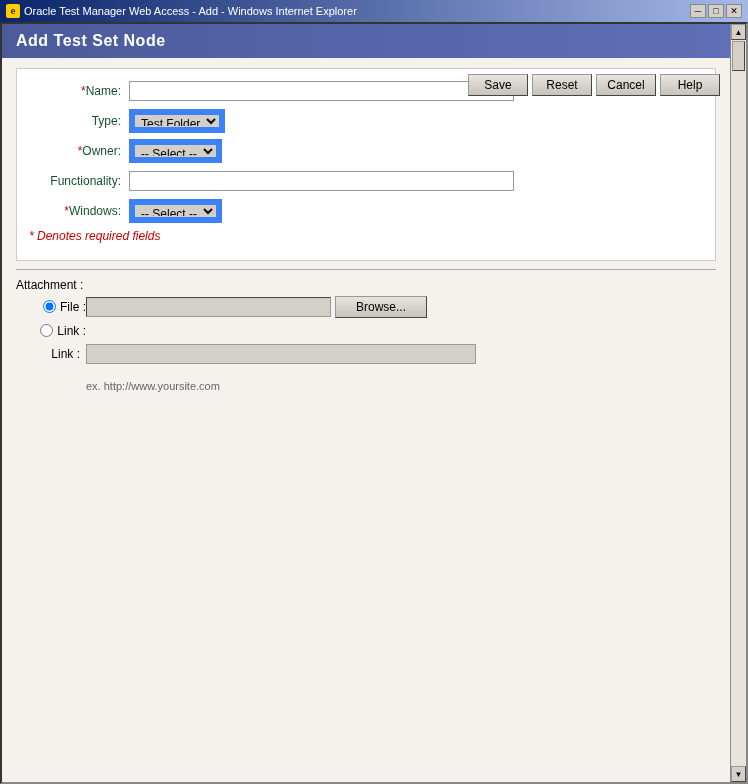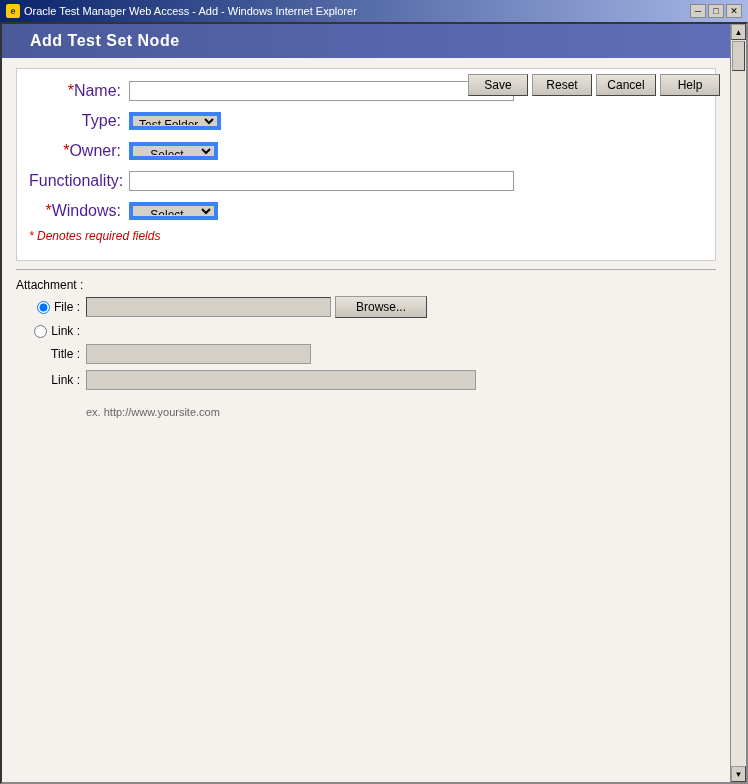--- a/index.html
+++ b/index.html
@@ -102,21 +102,21 @@
       border: 1px outset #999;
       margin: 1px;
     }
 
     
     .page-heading {
       background: linear-gradient(to right, #4a5a9a, #6070b8);
       color: white;
       font-size: 16px;
       font-weight: bold;
-      padding: 8px 28px;
+      padding: 8px 14px;
       letter-spacing: 0.5px;
     }
 
     
     .content-area {
       padding: 10px 14px;
       background: #f5f2ee;
       flex: 1;
       overflow-y: auto;
       margin-right: 16px;
@@ -134,44 +134,44 @@
       display: flex;
       align-items: center;
       margin-bottom: 6px;
       min-height: 24px;
     }
 
     .form-label {
       width: 100px;
       text-align: right;
       padding-right: 8px;
-      font-size: 16px;
-      color: #4c1d95;
+      font-size: 12px;
+      color: #14532d;
       flex-shrink: 0;
     }
     .form-label.required::before {
       content: '*';
       color: #cc0000;
     }
 
     .form-input {
       height: 20px;
       border: 1px solid #999;
       background: white;
       font-size: 12px;
       padding: 1px 3px;
     }
 
     .name-input {
       width: 385px;
     }
 
     .select-input {
-      height: 18px;
-      border: 4px solid #3b82f6;
+      height: 24px;
+      border: 6px solid #3b82f6;
       background: #d4d0c8;
       font-size: 12px;
       padding: 1px 2px;
     }
 
     .functionality-input {
       width: 385px;
     }
 
     .description-textarea {
@@ -235,23 +235,23 @@
     }
 
     .attachment-row {
       display: flex;
       align-items: center;
       margin-bottom: 6px;
     }
     .radio-label {
       width: 70px;
       text-align: right;
-      padding-right: 6px;
-      display: flex;
-      align-items: flex-end;
+      padding-right: 0;
+      display: flex;
+      align-items: flex-start;
       justify-content: flex-end;
       gap: 4px;
     }
     input[type="radio"] {
       margin: 0;
     }
 
     .file-input-box {
       width: 245px;
       height: 20px;
@@ -395,24 +395,20 @@
         <button class="browse-btn">Browse...</button>
       </div>
 
       <div class="attachment-row">
         <div class="radio-label">
           <input type="radio" name="attachment-type" style="">
           <span>Link :</span>
         </div>
       </div>
 
-      <div class="attachment-row">
-        <span class="title-label">Title :</span>
-        <input type="text" class="link-title-input" style="">
-      </div>
 
       <div class="attachment-row">
         <span class="link-label">Link :</span>
         <input type="text" class="link-url-input" style="">
       </div>
 
       <div class="example-text">ex. http://www.yoursite.com</div>
 
     </div>
 

